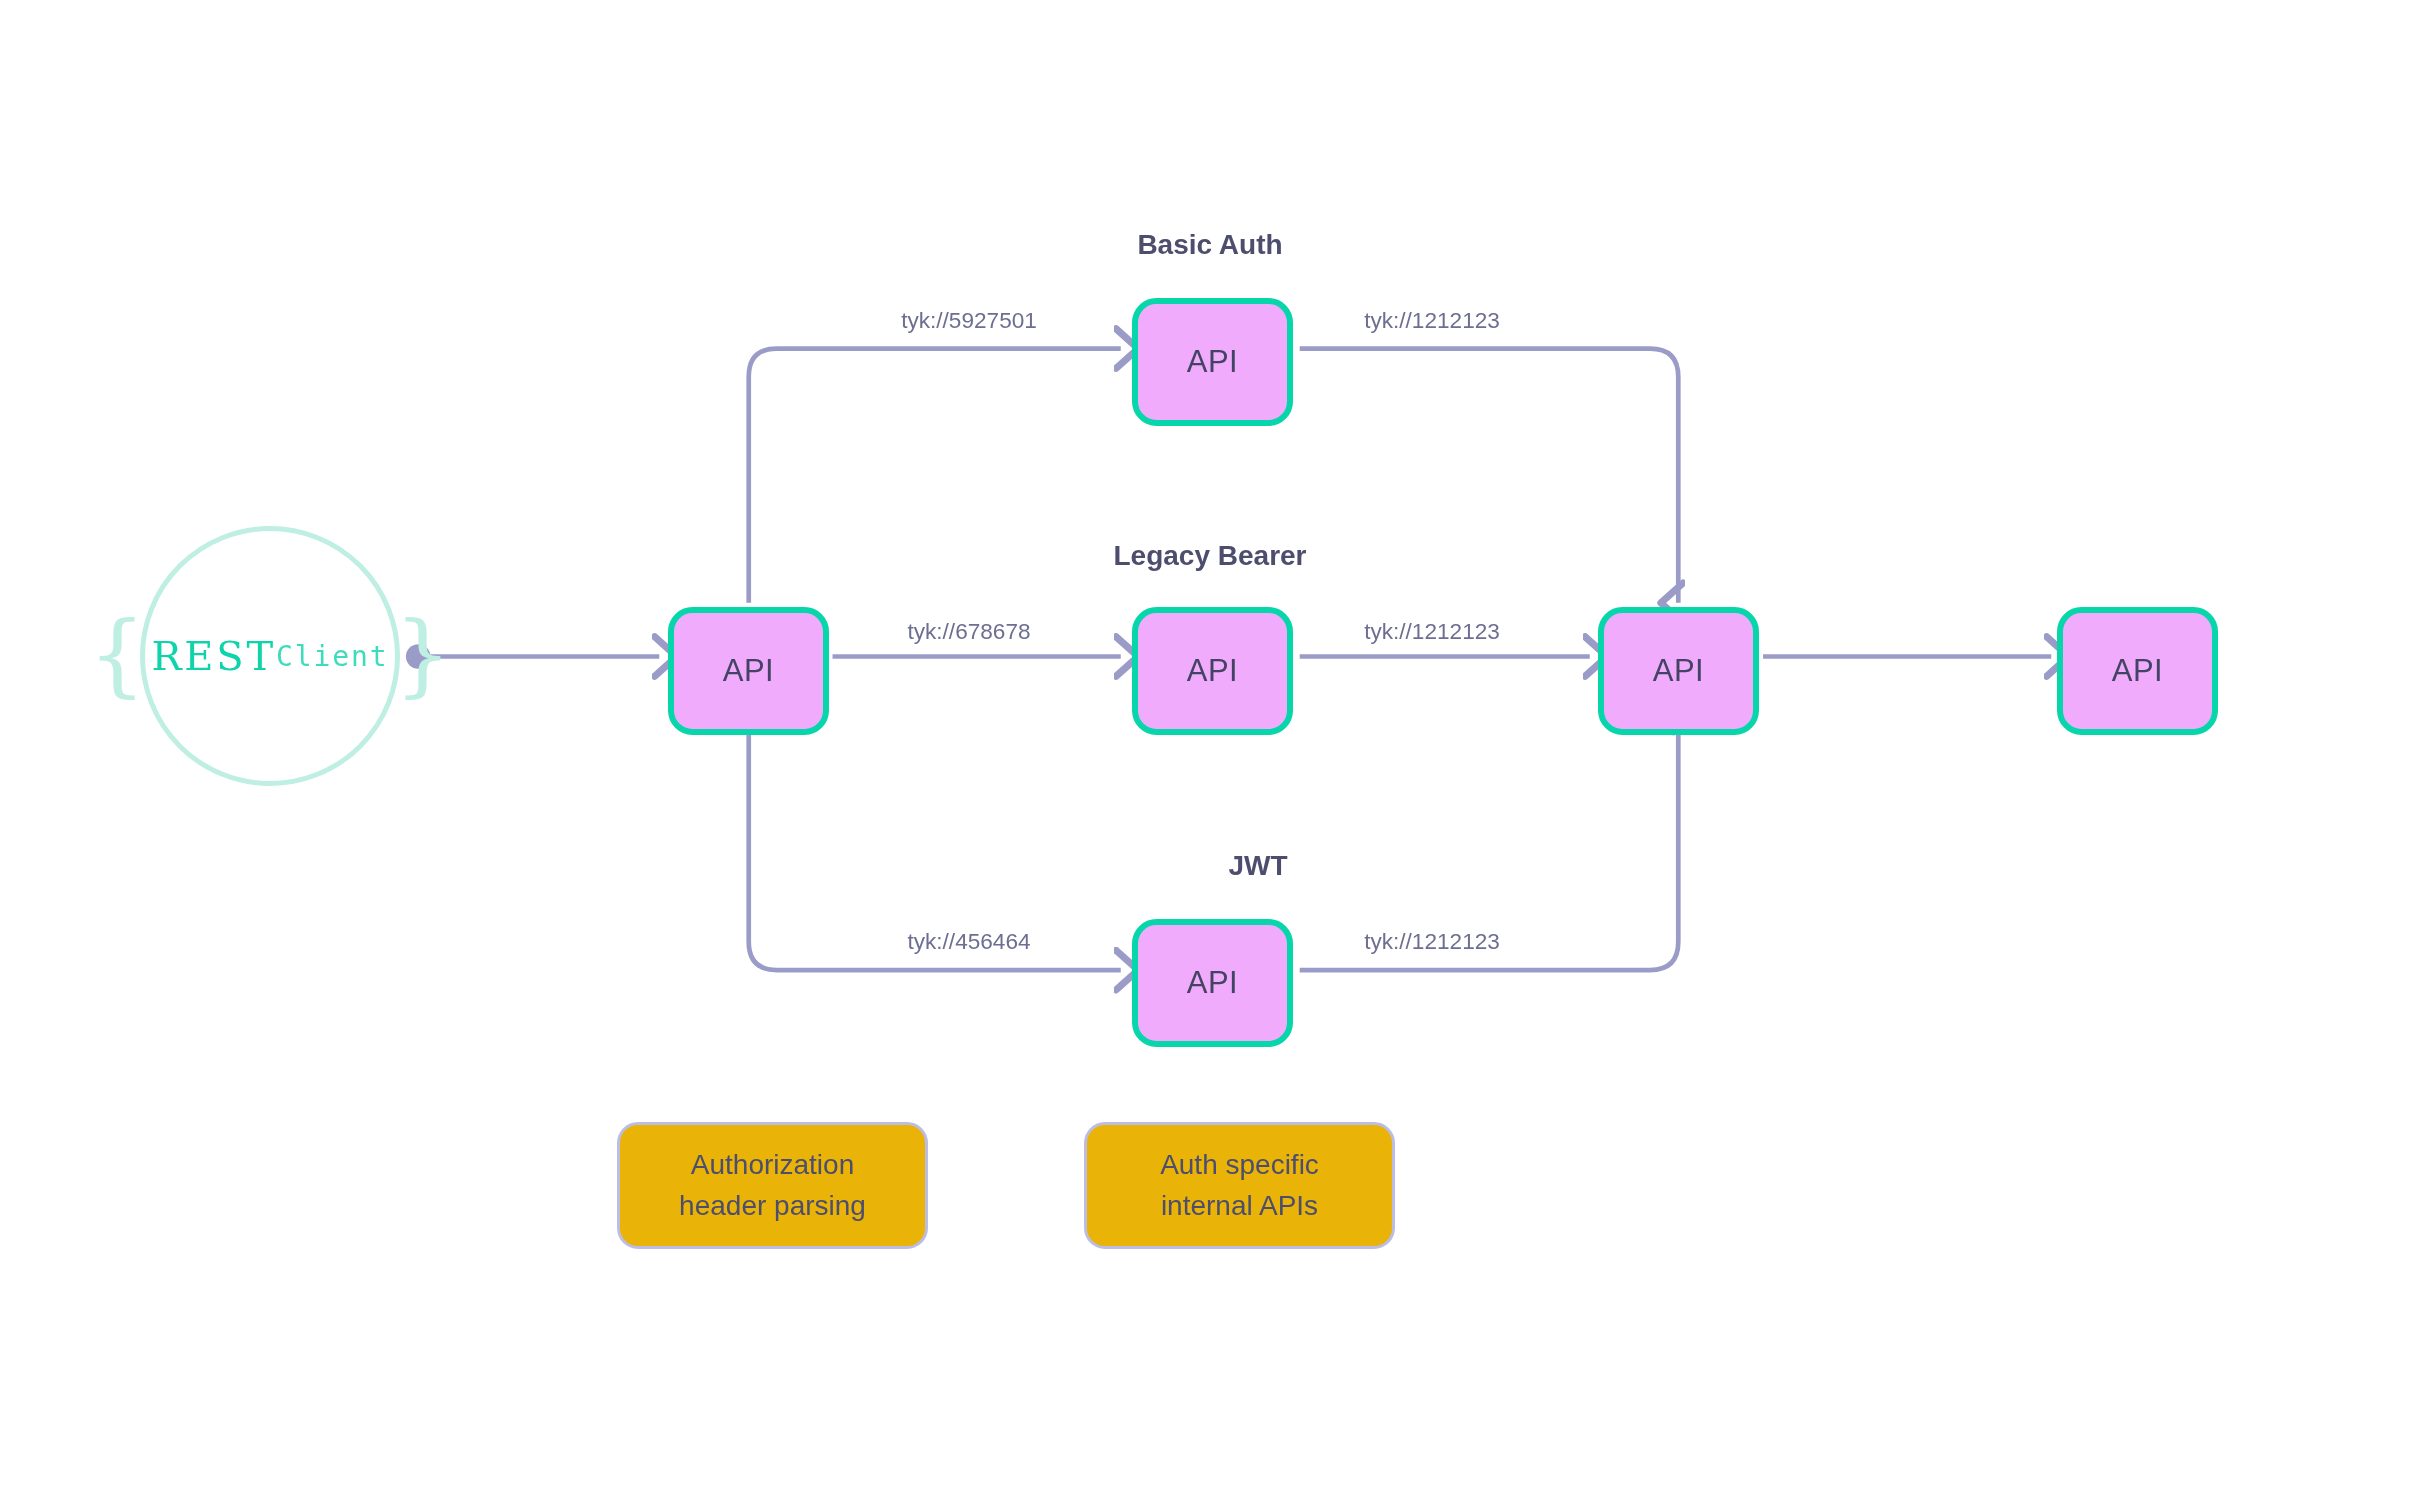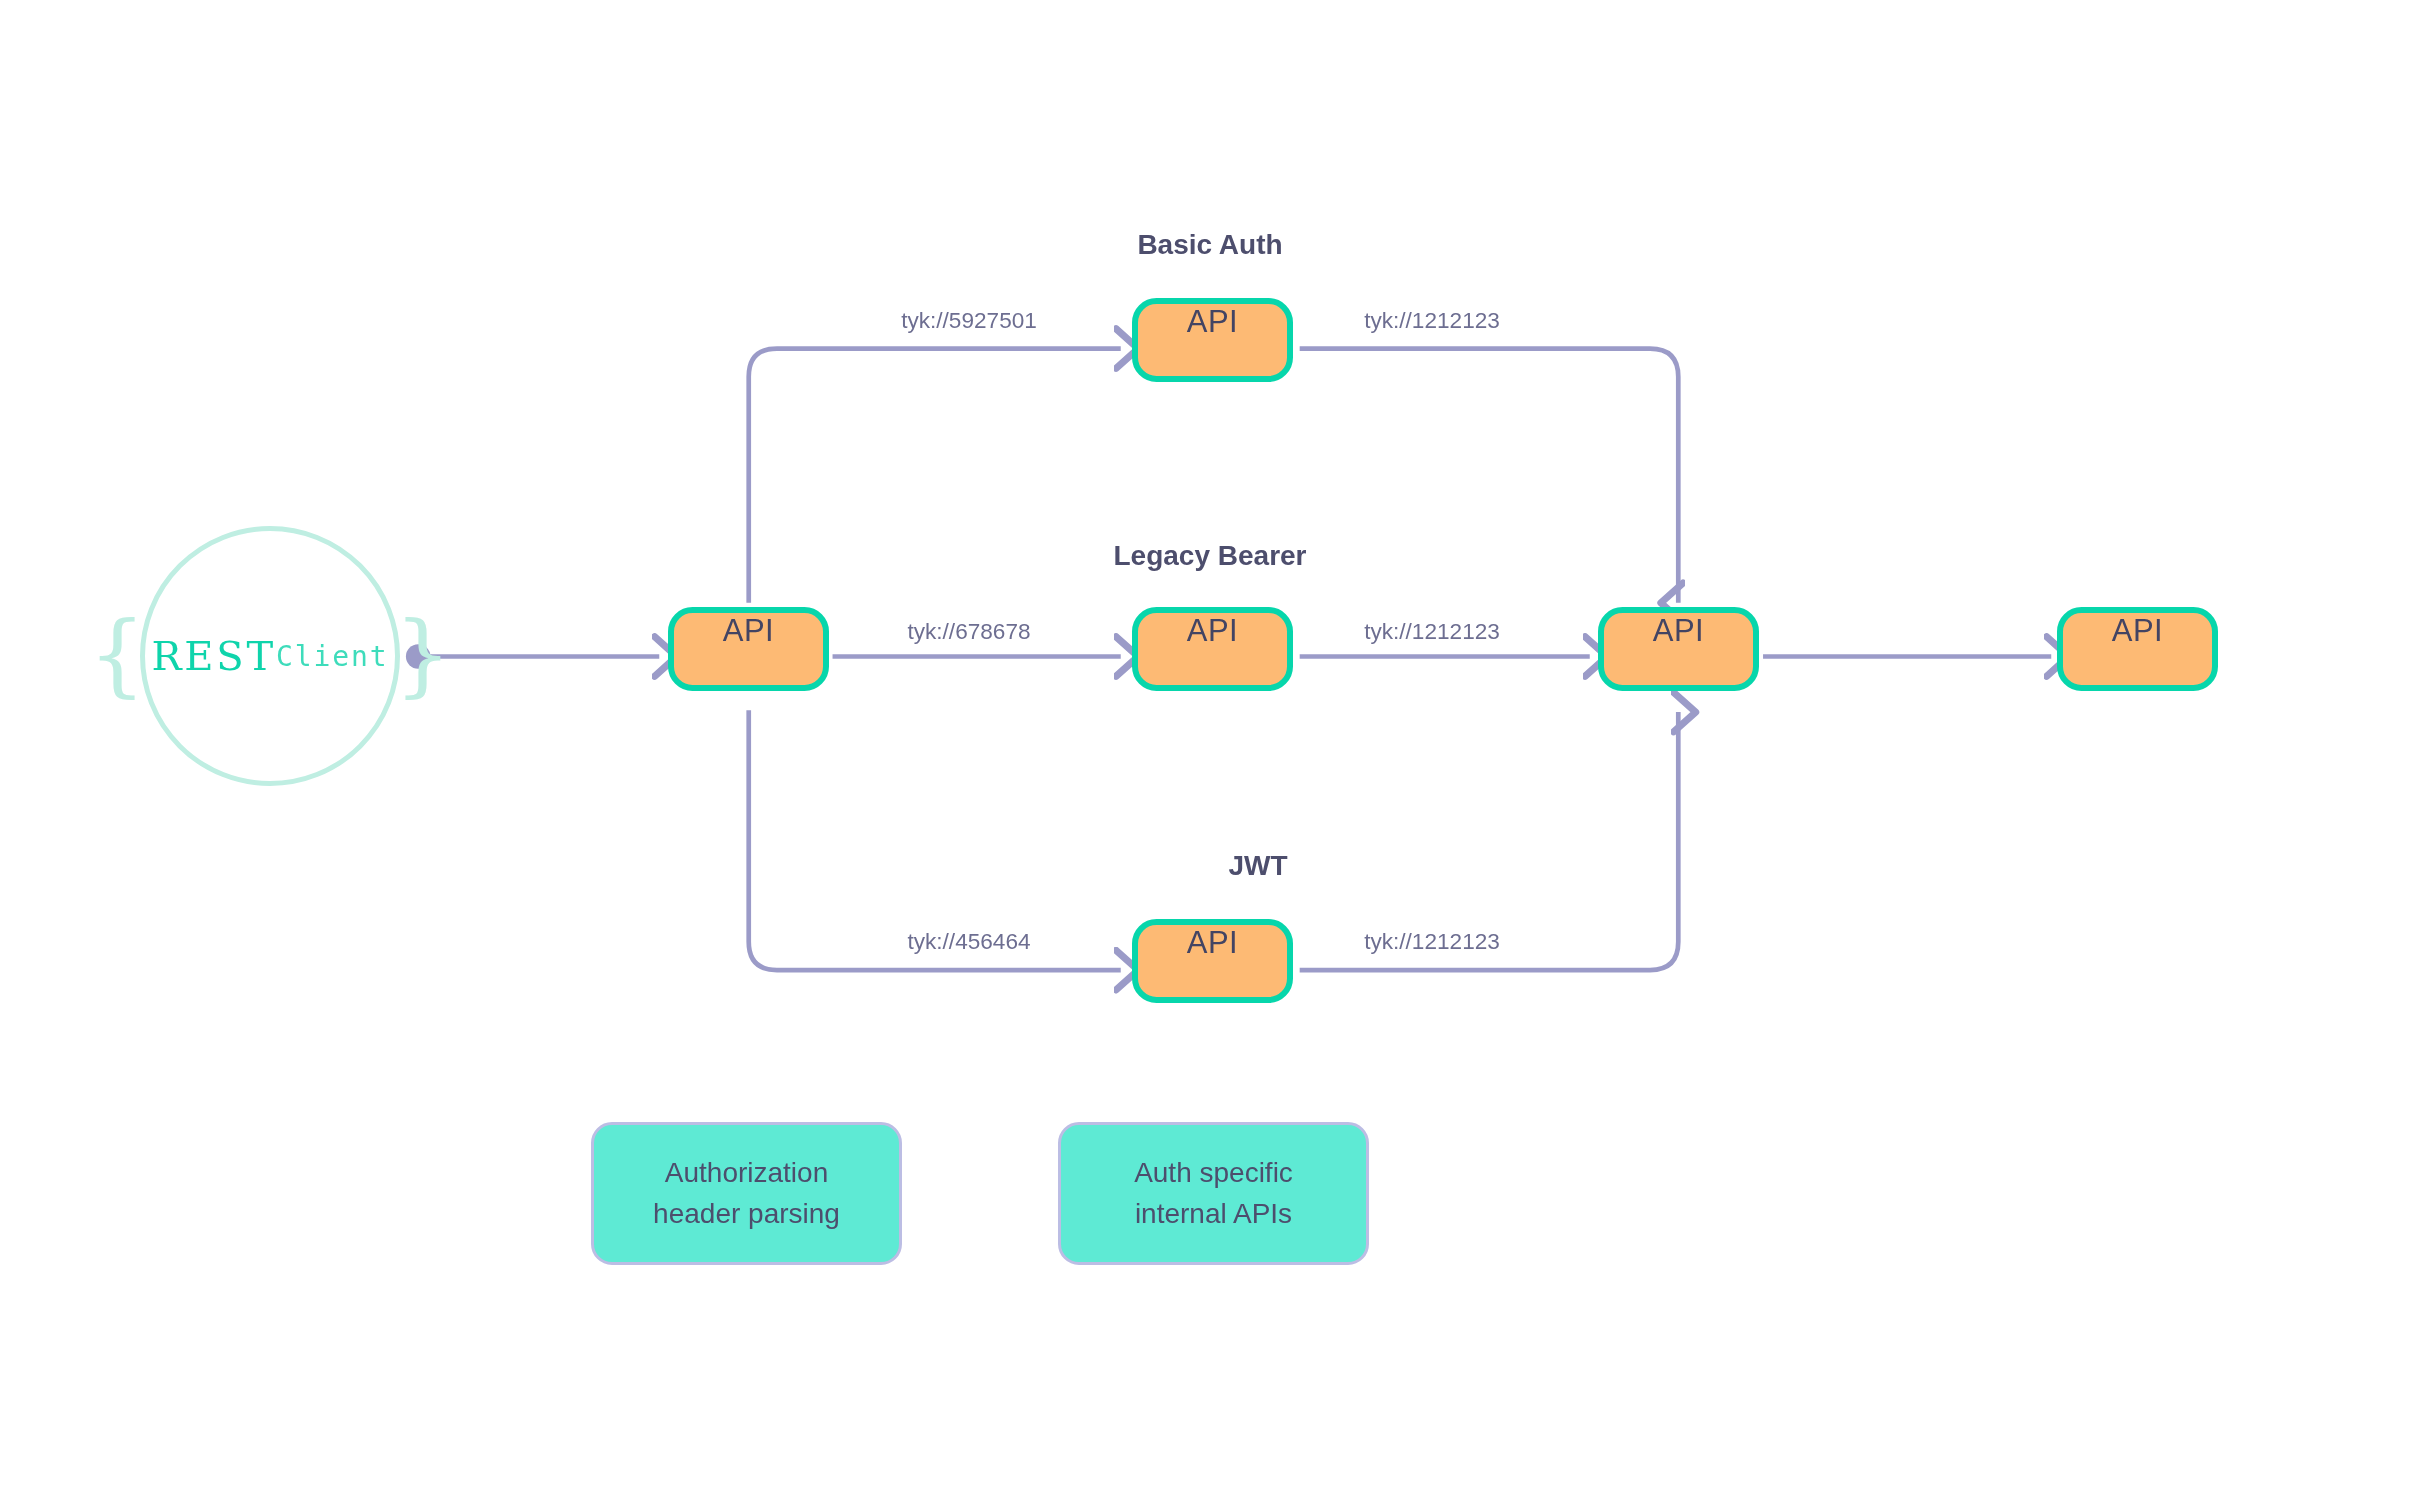--- a/index.html
+++ b/index.html
@@ -50,26 +50,26 @@
     font-size:28px;
     letter-spacing:1.9px;
     color:#3edcbb;
     line-height:1.25;
     font-weight:400;
   }
 
   
   .api-node{
     position:absolute;
-    width:161px;height:84px;
+    width:161px;height:128px;
     border:6.6px solid #07d6ab;
     border-radius:24.5px;
-    background:#fdba74;
+    background:#f0abfc;
     box-sizing:border-box;
-    display:flex;justify-content:center;
+    display:flex;align-items:center;justify-content:center;
   }
   .api-node .api-label{
     font-family:"Liberation Sans", sans-serif;
     font-size:31px;
     color:#434463;
     letter-spacing:0.5px;
   }
 
   
   .section-title{
@@ -88,27 +88,28 @@
     font-family:"Liberation Sans", sans-serif;
     font-size:22.6px;
     color:#6d6e91;
     white-space:nowrap;
     transform:translateX(-50%);
   }
 
   
   .caption-box{
     position:absolute;
-    width:311px;height:143px;
+    width:311px;height:127px;
     border:3.8px solid #bcbde4;
     border-radius:21px;
-    background:#5eead4;
+    background:#eab308;
     box-sizing:border-box;
     display:flex;align-items:center;justify-content:center;
     text-align:center;
+    margin-left:26px;
   }
   .caption-box .caption-text{
     font-family:"Liberation Sans", sans-serif;
     font-size:28px;
     color:#4d4e6d;
     line-height:1.45;
   }
 </style>
 </head>
 <body>

